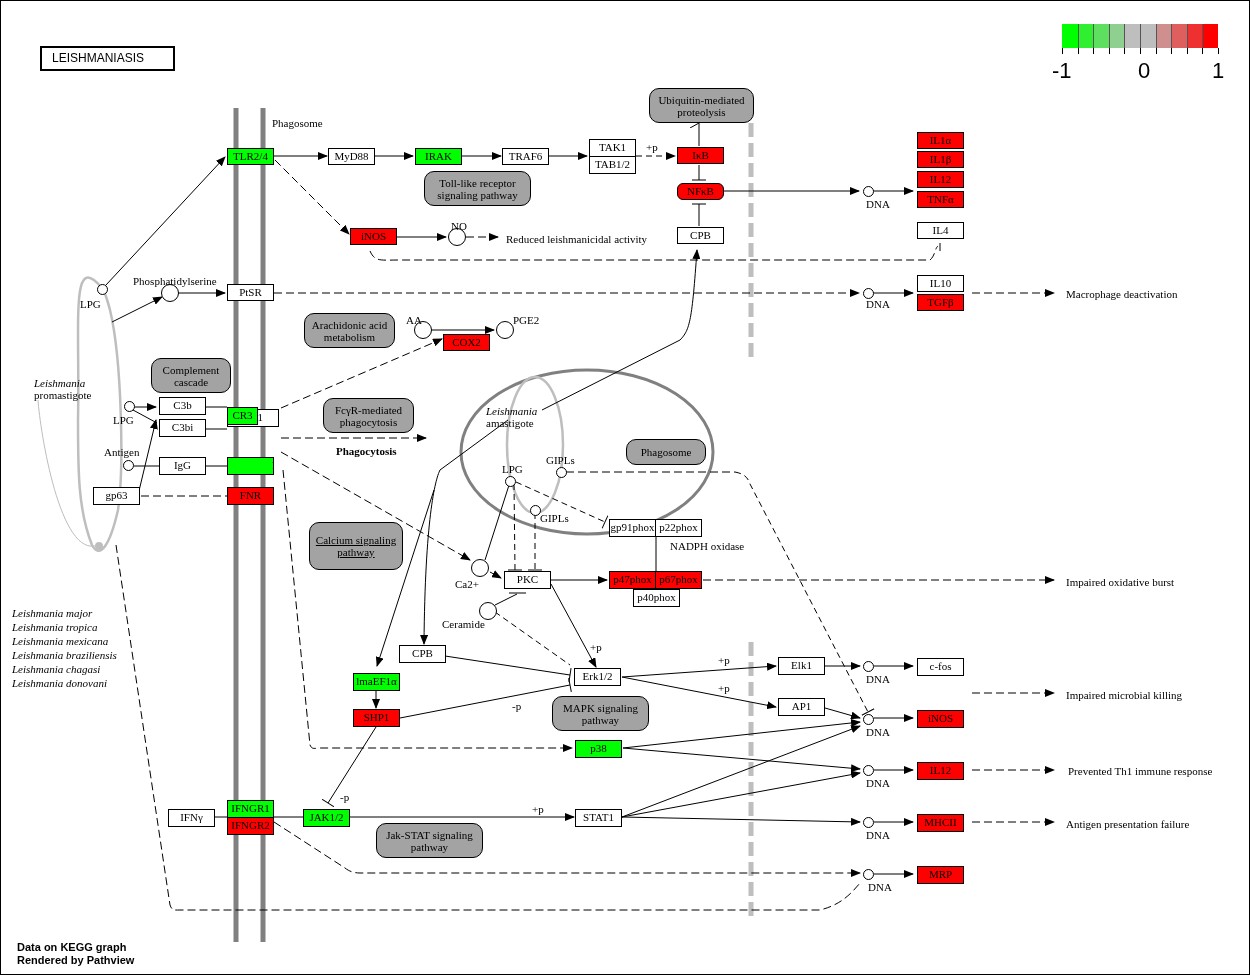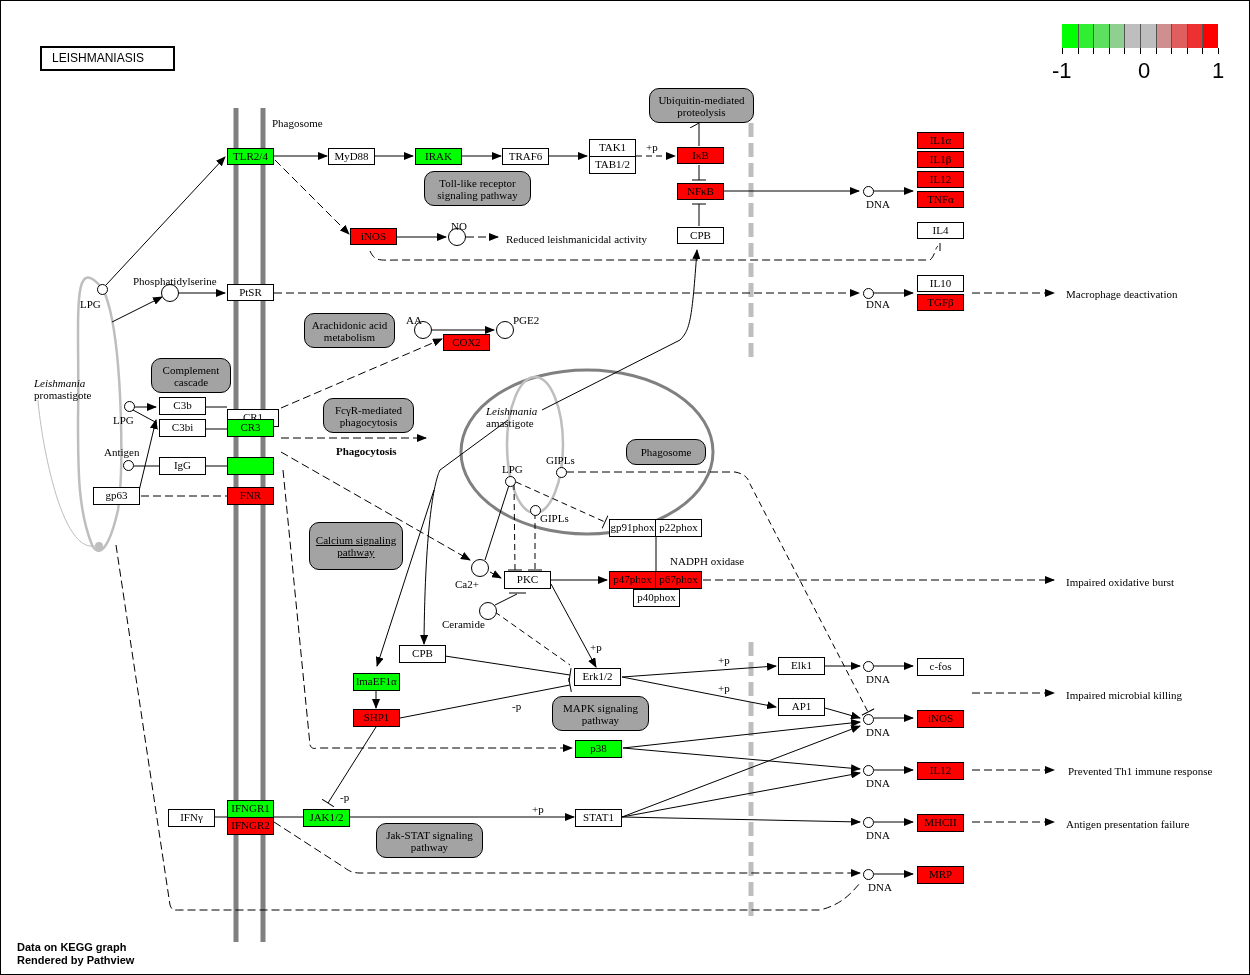--- a/index.html
+++ b/index.html
@@ -174,22 +174,30 @@
     <span class="lg-num" style="left:-10px;">-1</span>
     <span class="lg-num" style="left:76px;">0</span>
     <span class="lg-num" style="left:150px;">1</span>
   </div>
 
   <span class="lbl" style="left:272px;top:117px;">Phagosome</span>
   <span class="lbl it" style="left:34px;top:377px;">Leishmania</span>
   <span class="lbl" style="left:34px;top:389px;">promastigote</span>
   <span class="lbl it" style="left:486px;top:405px;">Leishmania</span>
   <span class="lbl" style="left:486px;top:417px;">amastigote</span>
+  <div style="position:absolute;left:12px;top:606px;">
+    <div class="lbl it" style="position:relative;line-height:14px;">Leishmania major</div>
+    <div class="lbl it" style="position:relative;line-height:14px;">Leishmania tropica</div>
+    <div class="lbl it" style="position:relative;line-height:14px;">Leishmania mexicana</div>
+    <div class="lbl it" style="position:relative;line-height:14px;">Leishmania braziliensis</div>
+    <div class="lbl it" style="position:relative;line-height:14px;">Leishmania chagasi</div>
+    <div class="lbl it" style="position:relative;line-height:14px;">Leishmania donovani</div>
+  </div>
   <span class="lbl b" style="left:336px;top:445px;">Phagocytosis</span>
-  <span class="lbl" style="left:670px;top:555px;">NADPH oxidase</span>
+  <span class="lbl" style="left:670px;top:540px;">NADPH oxidase</span>
   <span class="lbl" style="left:506px;top:233px;">Reduced leishmanicidal activity</span>
   <span class="lbl" style="left:1066px;top:288px;">Macrophage deactivation</span>
   <span class="lbl" style="left:1066px;top:576px;">Impaired oxidative burst</span>
   <span class="lbl" style="left:1066px;top:689px;">Impaired microbial killing</span>
   <span class="lbl" style="left:1068px;top:765px;">Prevented Th1 immune response</span>
   <span class="lbl" style="left:1066px;top:818px;">Antigen presentation failure</span>
 
   <div class="cpd" style="left:97px;top:284px;"></div>
   <span class="lbl" style="left:80px;top:298px;">LPG</span>
   <div class="cpd big" style="left:161px;top:284px;"></div>
@@ -256,36 +264,36 @@
   <div class="map" style="left:376px;top:823px;width:107px;height:35px;">Jak-STAT signaling
 pathway</div>
 
   <div class="node down" style="left:227px;top:148px;width:47px;height:17px;">TLR2/4</div>
   <div class="node" style="left:328px;top:148px;width:47px;height:17px;">MyD88</div>
   <div class="node down" style="left:415px;top:148px;width:47px;height:17px;">IRAK</div>
   <div class="node" style="left:502px;top:148px;width:47px;height:17px;">TRAF6</div>
   <div class="node" style="left:589px;top:139px;width:47px;height:18px;">TAK1</div>
   <div class="node" style="left:589px;top:156px;width:47px;height:18px;">TAB1/2</div>
   <div class="node up" style="left:677px;top:147px;width:47px;height:17px;">IκB</div>
-  <div class="node up" style="left:677px;top:183px;width:47px;height:17px;">NFκB</div>
+  <div class="node up" style="left:677px;top:183px;width:47px;height:17px;border-radius:6px;">NFκB</div>
   <div class="node" style="left:677px;top:227px;width:47px;height:17px;">CPB</div>
   <div class="node up" style="left:350px;top:228px;width:47px;height:17px;">iNOS</div>
   <div class="node up" style="left:917px;top:132px;width:47px;height:17px;">IL1α</div>
   <div class="node up" style="left:917px;top:151px;width:47px;height:17px;">IL1β</div>
   <div class="node up" style="left:917px;top:171px;width:47px;height:17px;">IL12</div>
   <div class="node up" style="left:917px;top:191px;width:47px;height:17px;">TNFα</div>
   <div class="node" style="left:917px;top:222px;width:47px;height:17px;">IL4</div>
   <div class="node" style="left:917px;top:275px;width:47px;height:17px;">IL10</div>
   <div class="node up" style="left:917px;top:294px;width:47px;height:17px;">TGFβ</div>
   <div class="node" style="left:227px;top:284px;width:47px;height:17px;">PtSR</div>
   <div class="node up" style="left:443px;top:334px;width:47px;height:17px;">COX2</div>
   <div class="node" style="left:159px;top:397px;width:47px;height:18px;">C3b</div>
   <div class="node" style="left:159px;top:419px;width:47px;height:18px;">C3bi</div>
   <div class="node" style="left:227px;top:409px;width:52px;height:18px;">CR1</div>
-  <div class="node down" style="left:227px;top:419px;width:47px;height:18px;">CR3</div>
+  <div class="node down" style="left:227px;top:407px;width:31px;height:18px;">CR3</div>
   <div class="node" style="left:159px;top:457px;width:47px;height:18px;">IgG</div>
   <div class="node down" style="left:227px;top:457px;width:47px;height:18px;padding-left:44px;">FcγR</div>
   <div class="node" style="left:93px;top:487px;width:47px;height:18px;">gp63</div>
   <div class="node up" style="left:227px;top:487px;width:47px;height:18px;">FNR</div>
   <div class="node" style="left:609px;top:519px;width:47px;height:18px;">gp91phox</div>
   <div class="node" style="left:655px;top:519px;width:47px;height:18px;">p22phox</div>
   <div class="node up" style="left:609px;top:571px;width:47px;height:18px;">p47phox</div>
   <div class="node up" style="left:655px;top:571px;width:47px;height:18px;">p67phox</div>
   <div class="node" style="left:633px;top:589px;width:47px;height:18px;">p40phox</div>
   <div class="node" style="left:504px;top:571px;width:47px;height:18px;">PKC</div>

